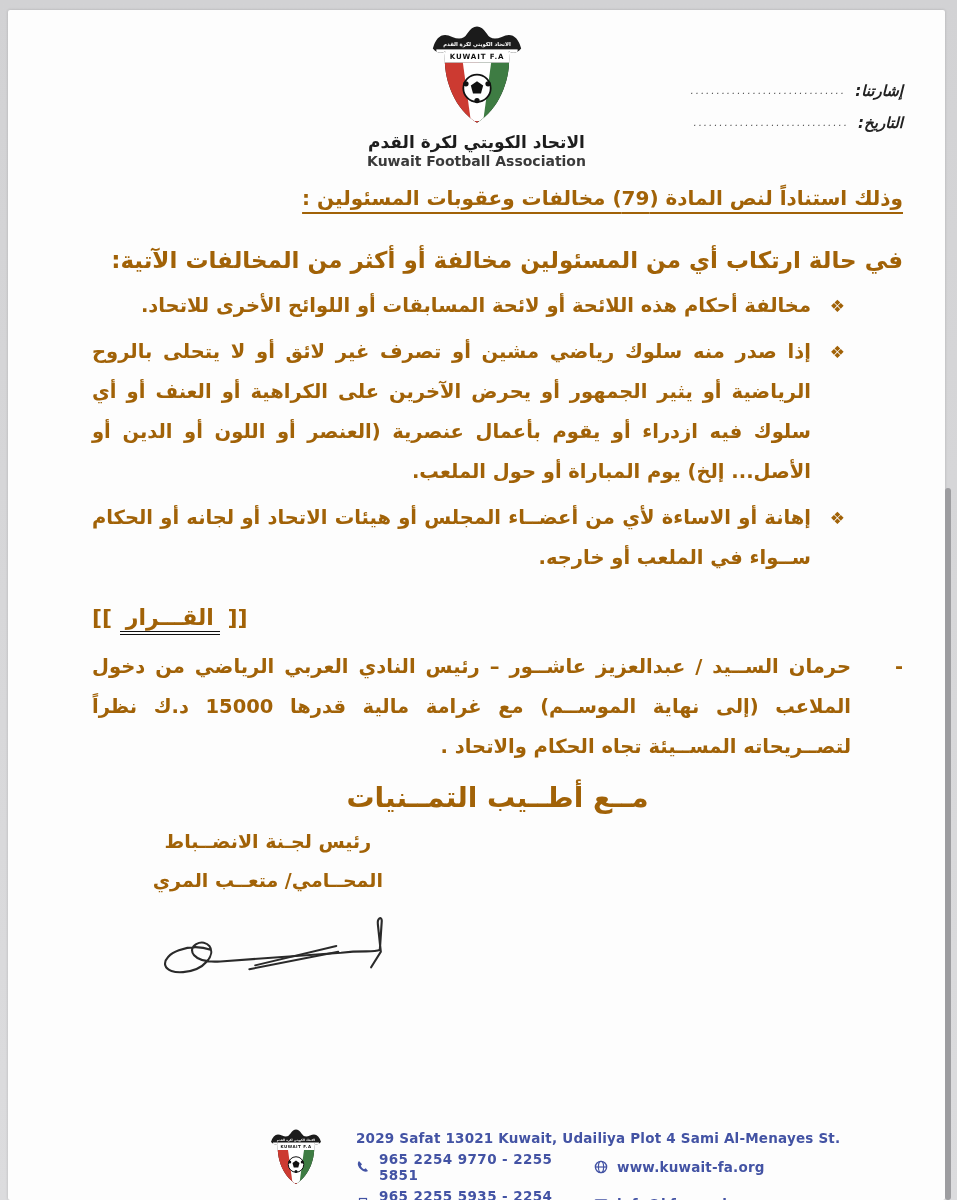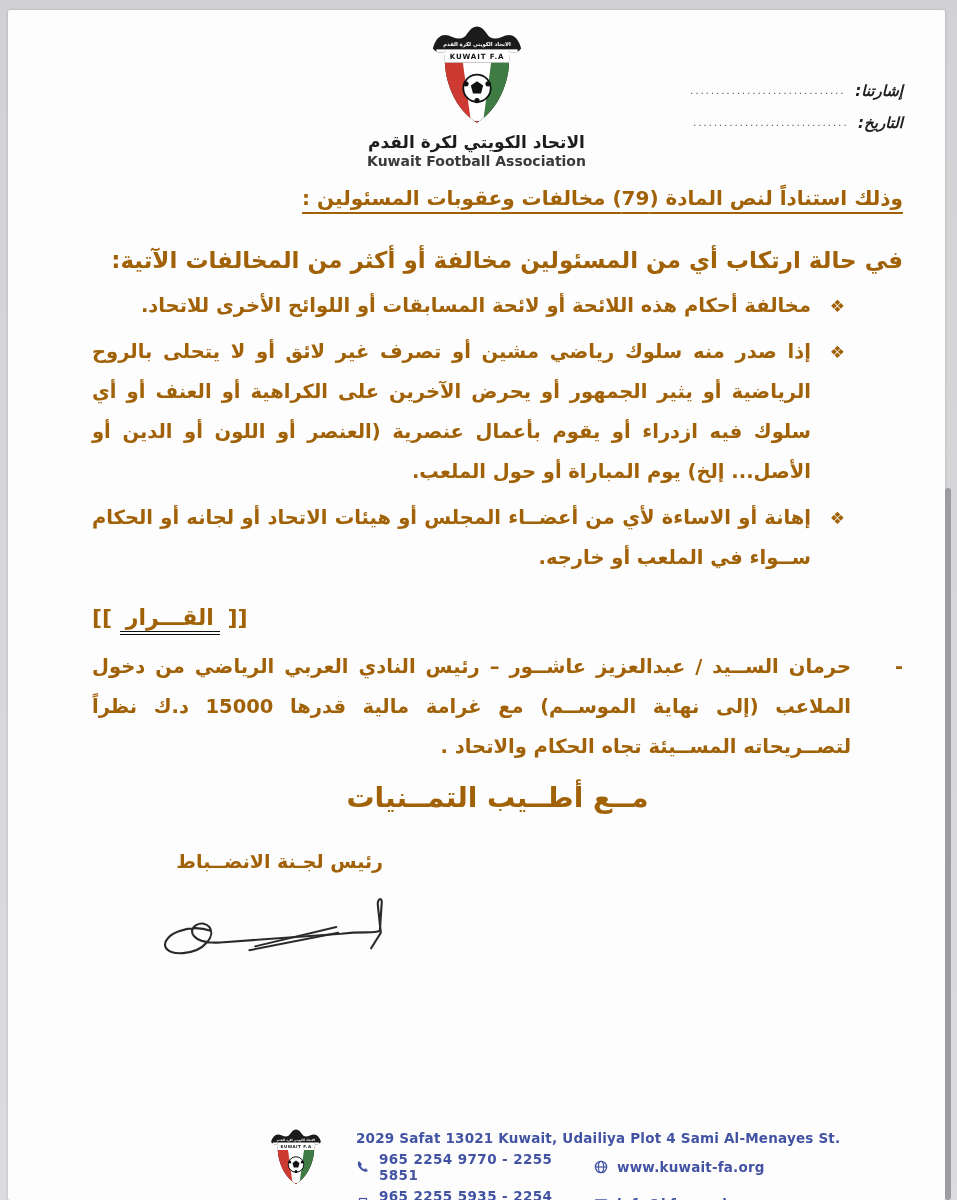--- a/index.html
+++ b/index.html
@@ -29,21 +29,21 @@
   .bullet{display:flex;margin-top:6px;padding-right:58px;font-size:19.5px;}
   .bullet .marker{flex:none;width:34px;font-size:17px;}
   .bullet .btxt{text-align:justify;}
   .para{margin-top:10px;font-size:19.5px;text-align:justify;}
   .decision-title{margin-top:20px;text-align:left;font-size:22px;direction:ltr;}
   .decision-title .dt-inner{border-bottom:4px double #111;padding:0 6px 1px;}
   .decision{display:flex;margin-top:9px;font-size:19.5px;}
   .decision .dash{flex:none;width:52px;}
   .decision .dtxt{text-align:justify;}
   .closing{margin-top:11px;text-align:center;font-size:28px;}
-  .sig{width:max-content;margin-left:auto;margin-right:520px;text-align:center;font-size:19px;margin-top:24px;}
+  .sig{width:max-content;margin-left:auto;margin-right:520px;text-align:center;font-size:19px;margin-top:4px;}
   .sig div{line-height:39px;}
   .sig-scribble{margin:6px 0 0 0;padding-right:0;}
   .sig-scribble svg{display:block;margin-right:470px;margin-left:auto;width:290px;height:80px;}
   
   .footer{position:absolute;left:258px;top:1104px;display:flex;align-items:flex-start;direction:ltr;}
   .footer-logo{width:60px;height:66px;margin-top:10px;}
   .footer-text{margin-left:30px;color:#4353a4;font-weight:bold;}
   .addr{font-size:13.5px;letter-spacing:.2px;margin-top:16px;}
   .contact-row{display:flex;align-items:center;margin-top:5px;font-size:13.5px;}
   .contact-row .num{width:215px;margin-left:9px;letter-spacing:.4px;}
@@ -126,20 +126,21 @@
 
     <div class="decision">
       <span class="dash">-</span>
       <span class="dtxt">حرمان الســيد / عبدالعزيز عاشــور – رئيس النادي العربي الرياضي من دخول الملاعب (إلى نهاية الموســم) مع غرامة مالية قدرها 15000 د.ك نظراً لتصــريحاته المســيئة تجاه الحكام والاتحاد .</span>
     </div>
 
     <div class="closing">مــع أطــيب التمــنيات</div>
 
     <div class="sig">
       <div>رئيس لجـنة الانضــباط</div>
+      <div>المحــامي/ متعــب المري</div>
     </div>
 
     <div class="sig-scribble">
       <svg viewBox="0 0 300 80">
         <path d="M70,44 C48,36 20,48 23,60 C26,71 55,69 66,56 C77,44 66,32 55,38 C46,43 50,58 80,56 L205,47 C228,44 238,47 245,44" fill="none" stroke="#2a2a2a" stroke-width="2.2" stroke-linecap="round"></path>
         <path d="M245,44 L247,14 C247,9 242,11 243,18 L246,46 L236,62" fill="none" stroke="#2a2a2a" stroke-width="2.2" stroke-linecap="round"></path>
         <path d="M200,40 L116,60 M110,64 L202,46" fill="none" stroke="#2a2a2a" stroke-width="2" stroke-linecap="round"></path>
       </svg>
     </div>
   </div>

